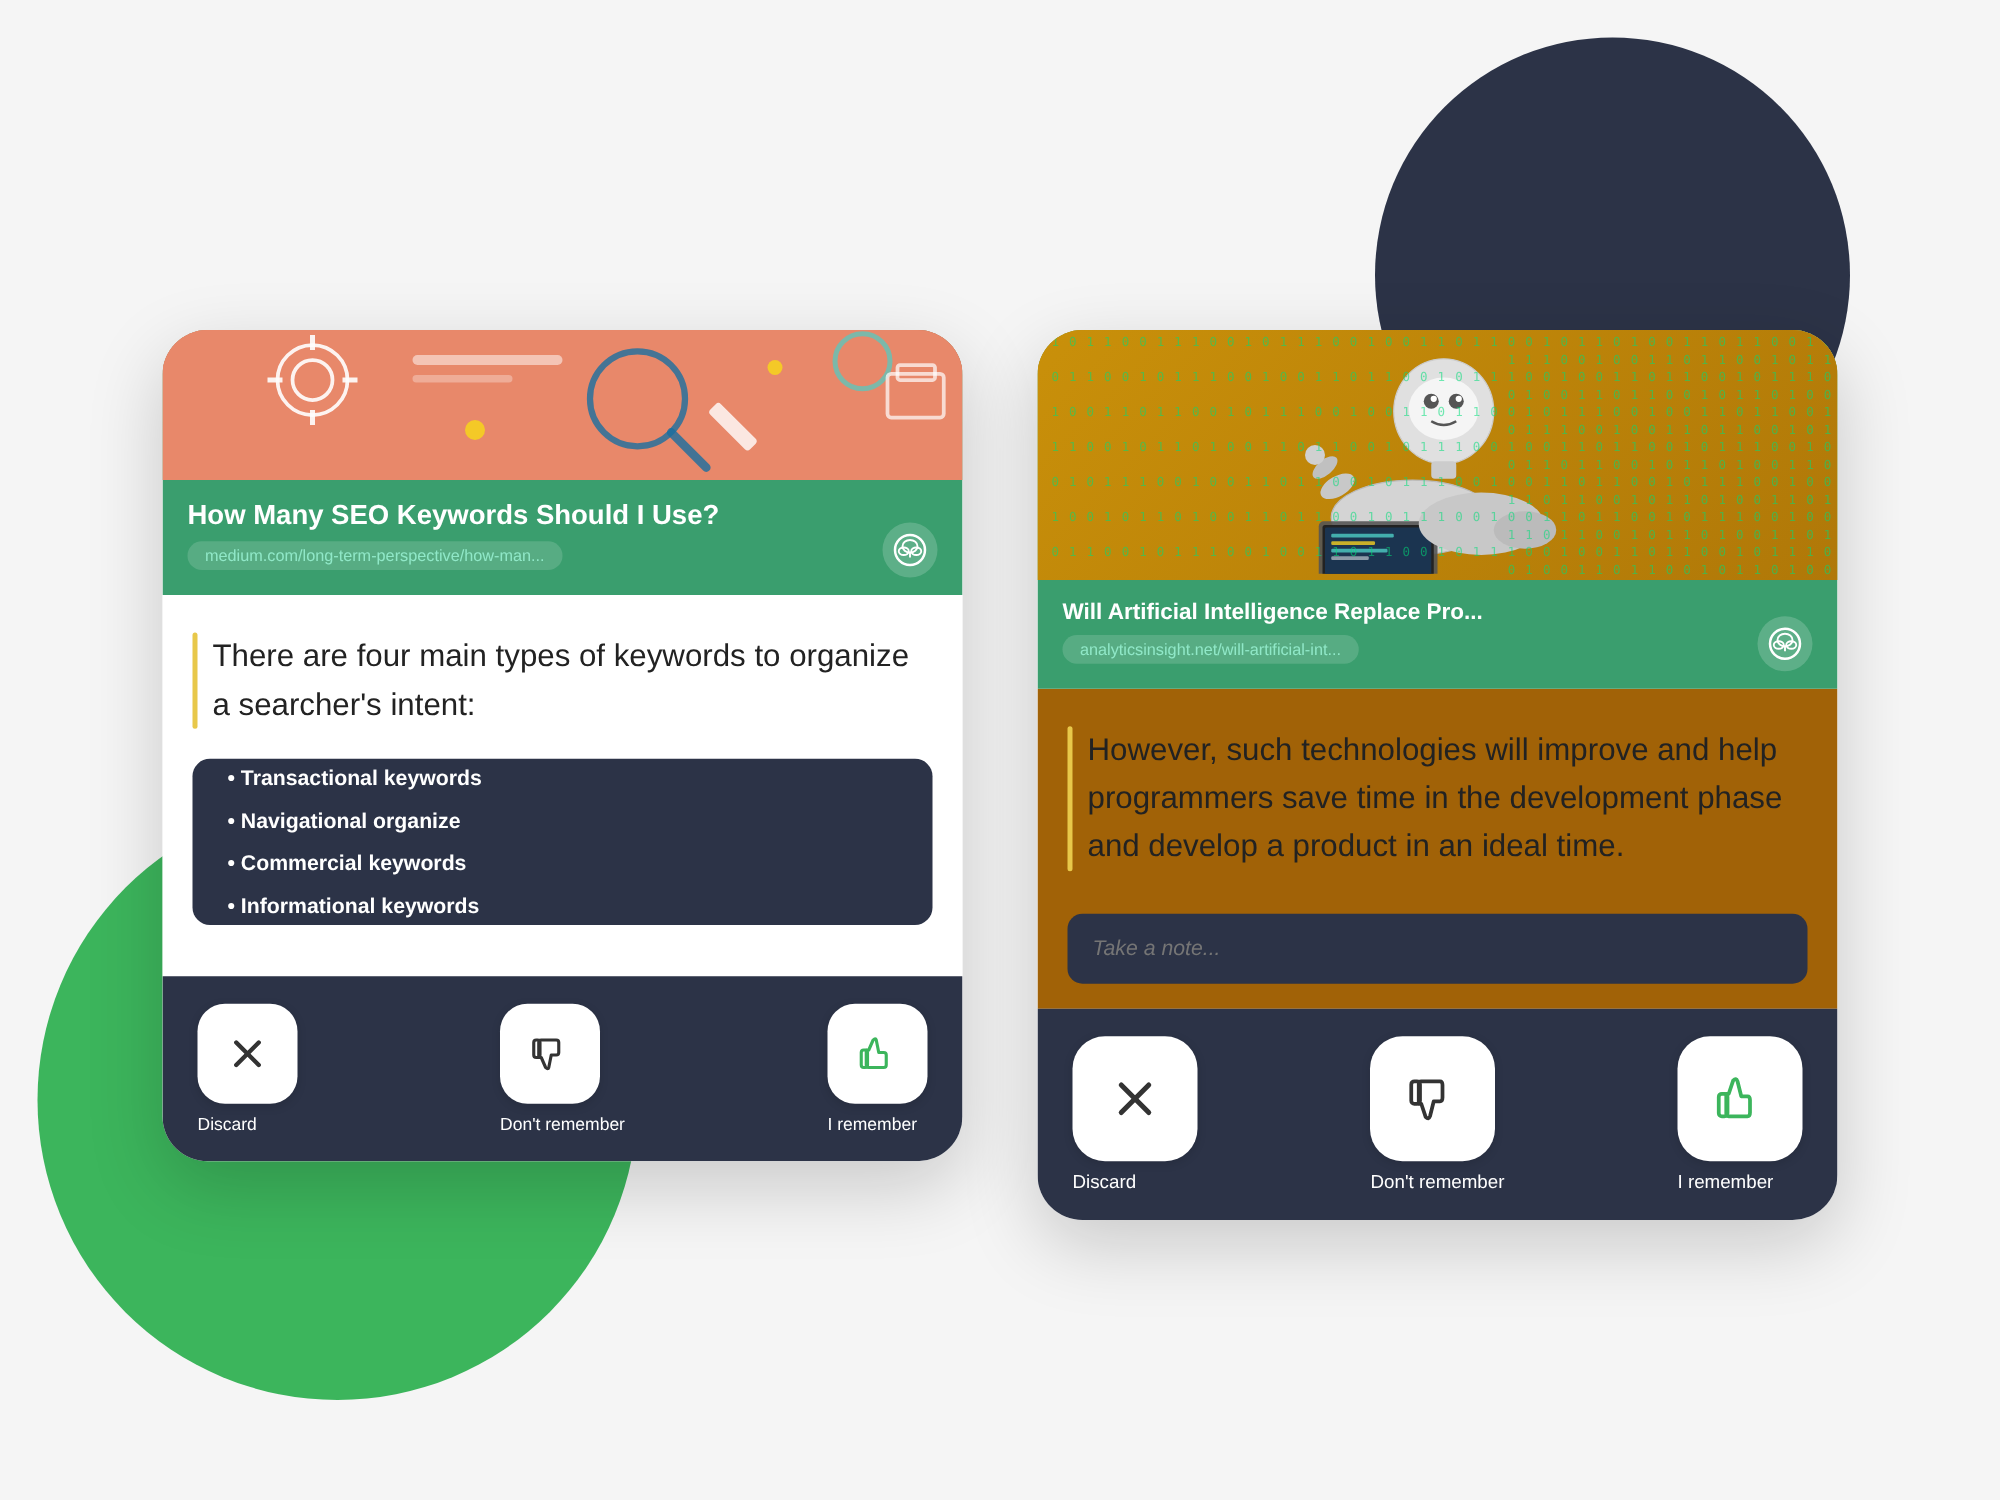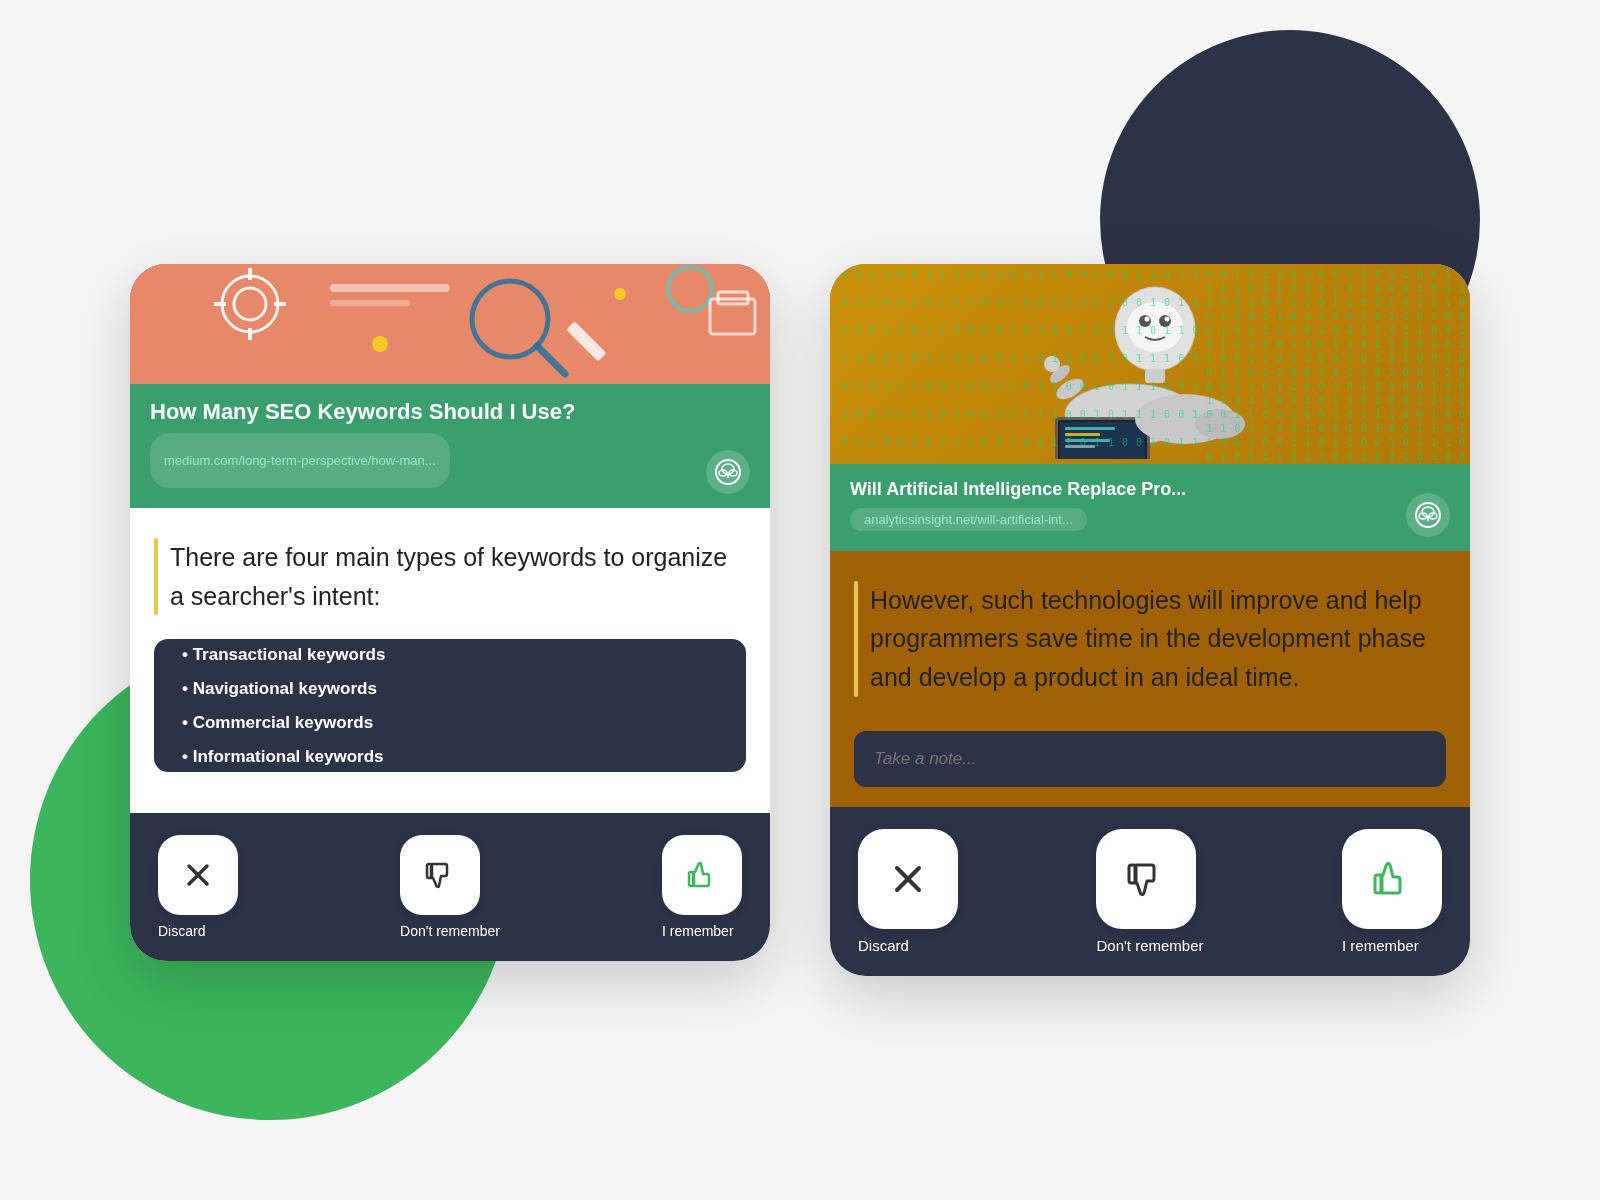--- a/index.html
+++ b/index.html
@@ -86,21 +86,21 @@
       font-size: 22px;
       font-weight: 800;
       padding: 14px 20px 6px 20px;
       line-height: 1.3;
     }
 
     .phone-left .card-url {
       display: inline-block;
       background: rgba(255,255,255,0.15);
       border-radius: 20px;
-      padding: 20px 14px;
+      padding: 4px 14px;
       color: #90e8c8;
       font-size: 13px;
       margin-left: 20px;
     }
 
     .ai-badge-left {
       position: absolute;
       bottom: 14px;
       right: 20px;
       width: 44px;
@@ -362,21 +362,21 @@
       </div>
     </div>
 
     <div class="card-body">
       <div class="quote-block">
         <div class="quote-bar"></div>
         <p class="quote-text">There are four main types of keywords to organize a searcher's intent:</p>
       </div>
       <div class="keywords-box">
         <div class="keyword-item">• Transactional keywords</div>
-        <div class="keyword-item">• Navigational keywords</div>
+        <div class="keyword-item">• Navigational organize</div>
         <div class="keyword-item">• Commercial keywords</div>
         <div class="keyword-item">• Informational keywords</div>
       </div>
     </div>
 
     <div class="card-footer">
       <div class="action-btn">
         <div class="btn-circle">
           <svg viewBox="0 0 38 38" fill="none">
             <line x1="10" y1="10" x2="28" y2="28" stroke="#333" stroke-width="3.5" stroke-linecap="round"></line>

